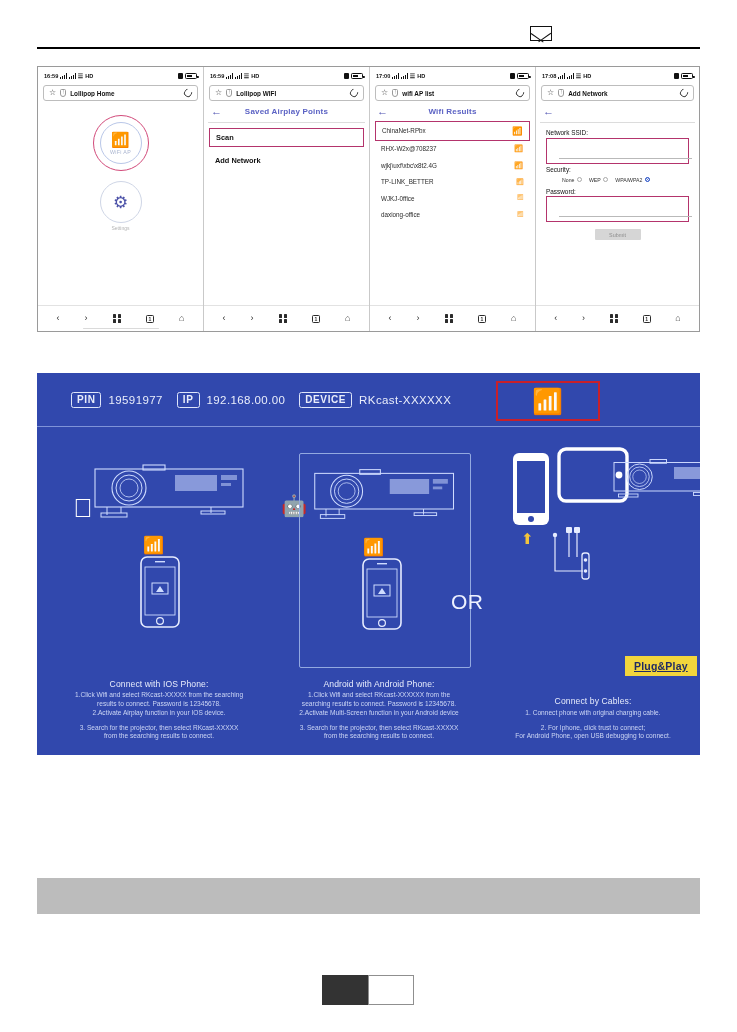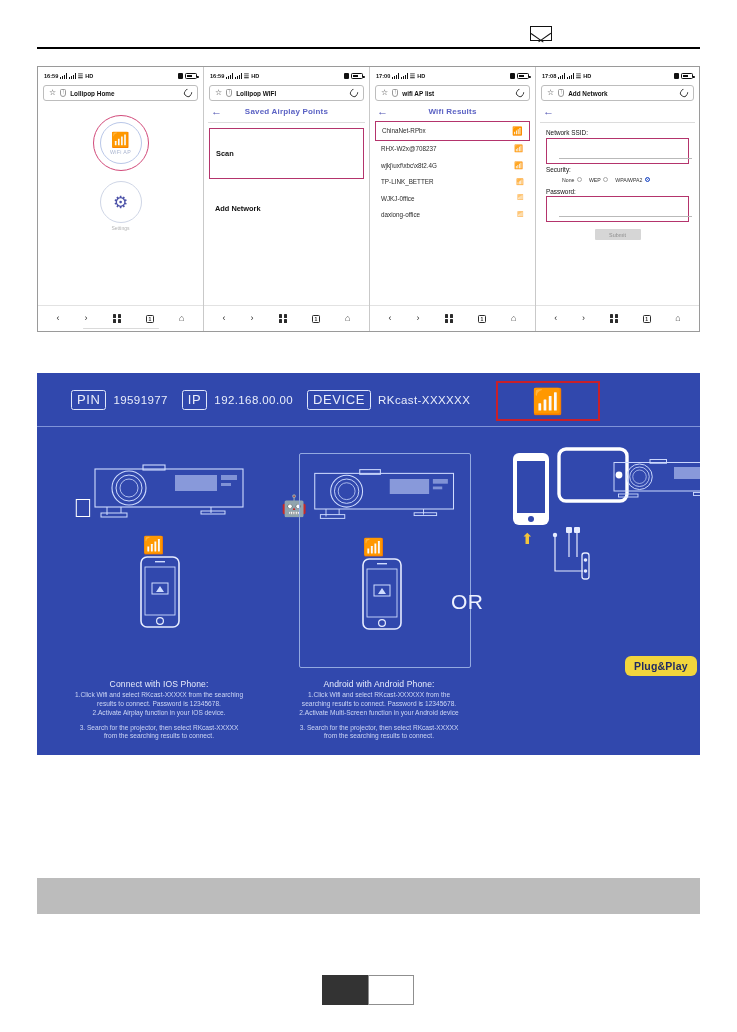--- a/index.html
+++ b/index.html
@@ -122,21 +122,21 @@
   
   .nav-row { display: flex; align-items: center; padding: 5px 7px 4px; position: relative; }
   .back-arrow { font-size: 11px; color: #4a4fb0; line-height: 1; font-weight: bold; }
   .nav-title {
     position: absolute; left: 0; right: 0; text-align: center;
     font-size: 8px; font-weight: bold; color: #5b62c4; letter-spacing: .2px;
   }
   .hr-line { height: 1px; background: #dcdcdc; margin: 1px 4px 0; }
 
   .menu-item {
-    margin: 5px 5px 0; padding: 20px 6px;
+    margin: 5px 5px 0; padding: 4px 6px;
     font-size: 7.4px; font-weight: bold; color: #111;
   }
   .menu-item.hl { border: 1.4px solid #b4346c; }
 
   .ap-row {
     display: flex; align-items: center; justify-content: space-between;
     margin: 0 5px; padding: 4.6px 6px;
     font-size: 6.3px; color: #2a2a2a;
   }
   .ap-row.hl { border: 1.4px solid #b4346c; }
@@ -192,21 +192,21 @@
     height: 54px; position: relative;
     display: flex; align-items: center; padding-left: 34px; gap: 14px;
     border-bottom: 1.6px solid #7f93d8;
   }
   .tag {
     display: inline-flex; align-items: center; gap: 7px;
     color: #e9edfb; font-size: 11.5px; letter-spacing: .4px;
   }
   .tag .pill {
     border: 1.3px solid #dfe6fa; border-radius: 2.5px;
-    padding: 1.5px 5px; font-size: 13px; letter-spacing: .6px; font-weight: normal;
+    padding: 1.5px 5px; font-size: 10px; letter-spacing: .6px; font-weight: bold;
   }
   .wifi-highlight {
     position: absolute; left: 459px; top: 8px;
     width: 104px; height: 40px; border: 2px solid #c8202a;
     display: flex; align-items: center; justify-content: center;
   }
   .wifi-big { font-size: 25px; line-height: 1; color: #cfe0ff; }
 
   .poster-body { position: relative; height: 328px; }
 
@@ -228,21 +228,21 @@
   .phone-art { position: absolute; }
 
   .or-text {
     position: absolute; left: 414px; top: 163px;
     font-size: 21px; color: #eef2ff; letter-spacing: .5px;
   }
   .plugplay-badge {
     position: absolute; left: 136px; top: 229px;
     background: #f2d53c; color: #1f2a63;
     font-size: 10.5px; font-weight: bold;
-    padding: 4px 9px; border-radius: 6px; letter-spacing: .2px;
+    padding: 4px 9px; border-radius: 0; letter-spacing: .2px; text-decoration: underline;
   }
 
   .instr { position: absolute; bottom: 14px; left: 0; right: 0; text-align: center; }
   .instr-title { font-size: 8.6px; color: #e7ecfc; margin-bottom: 2.5px; letter-spacing: .1px; }
   .instr-line { font-size: 6.6px; color: #ccd6f5; line-height: 1.32; }
   .instr-gap { height: 6px; }
 
   
   .gray-bar {
     position: absolute; left: 37px; top: 878px;
@@ -653,20 +653,27 @@
         <circle cx="38" cy="25" r="9" fill="none" stroke="#cfdcff" stroke-width=".9"></circle>
         <g fill="#cfdcff">
           <rect x="84" y="12" width="42" height="16" opacity=".55"></rect>
           <rect x="130" y="12" width="16" height="5" opacity=".5"></rect>
         </g>
         <rect x="10" y="48" width="26" height="4" fill="none" stroke="#cfdcff" stroke-width="1.2"></rect>
         <rect x="110" y="46" width="24" height="4" fill="none" stroke="#cfdcff" stroke-width="1.2"></rect>
       </svg>
       <span class="plugplay-badge">Plug&amp;Play</span>
 
+      <div class="instr">
+        <div class="instr-title">Connect by Cables:</div>
+        <div class="instr-line">1. Connect phone with original charging cable.</div>
+        <div class="instr-gap"></div>
+        <div class="instr-line">2. For Iphone, click trust to connect;</div>
+        <div class="instr-line">For Android Phone, open USB debugging to connect.</div>
+      </div>
     </div>
 
     <span class="or-text">OR</span>
   </div>
 </div>
 
 <div class="gray-bar"></div>
 <div class="footer-swatch">
   <div class="sw-black"></div>
   <div class="sw-white"></div>

